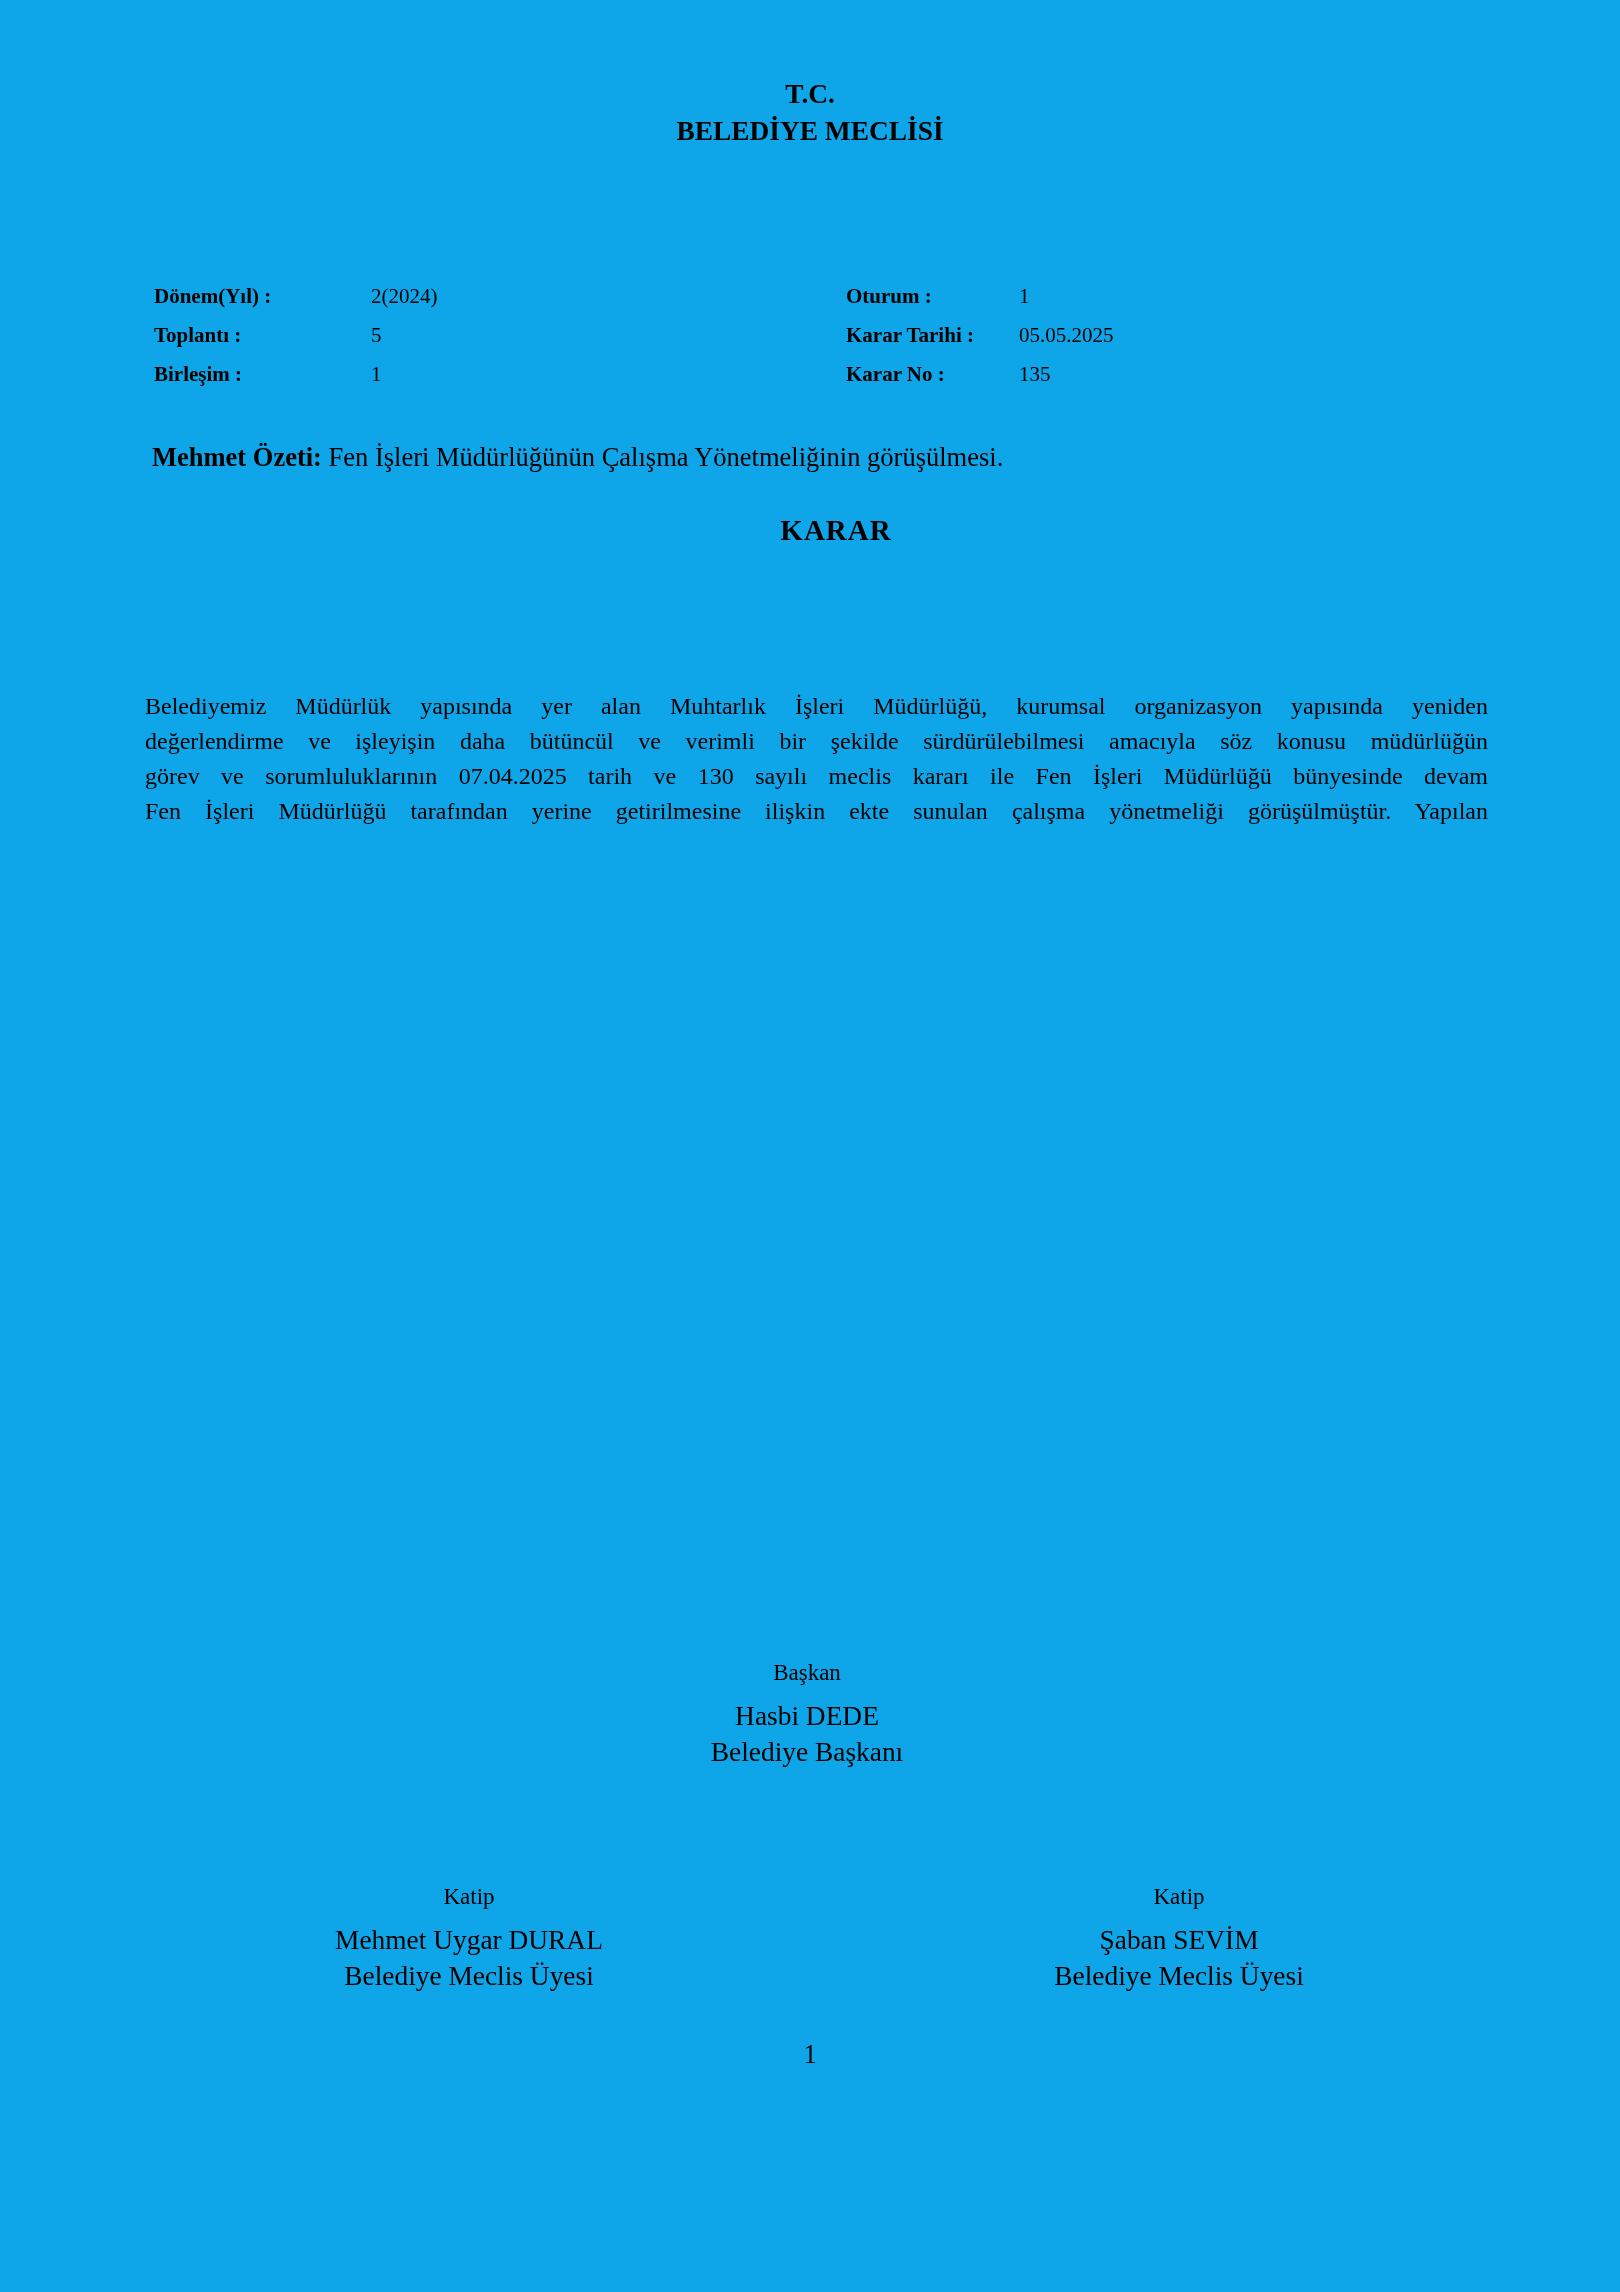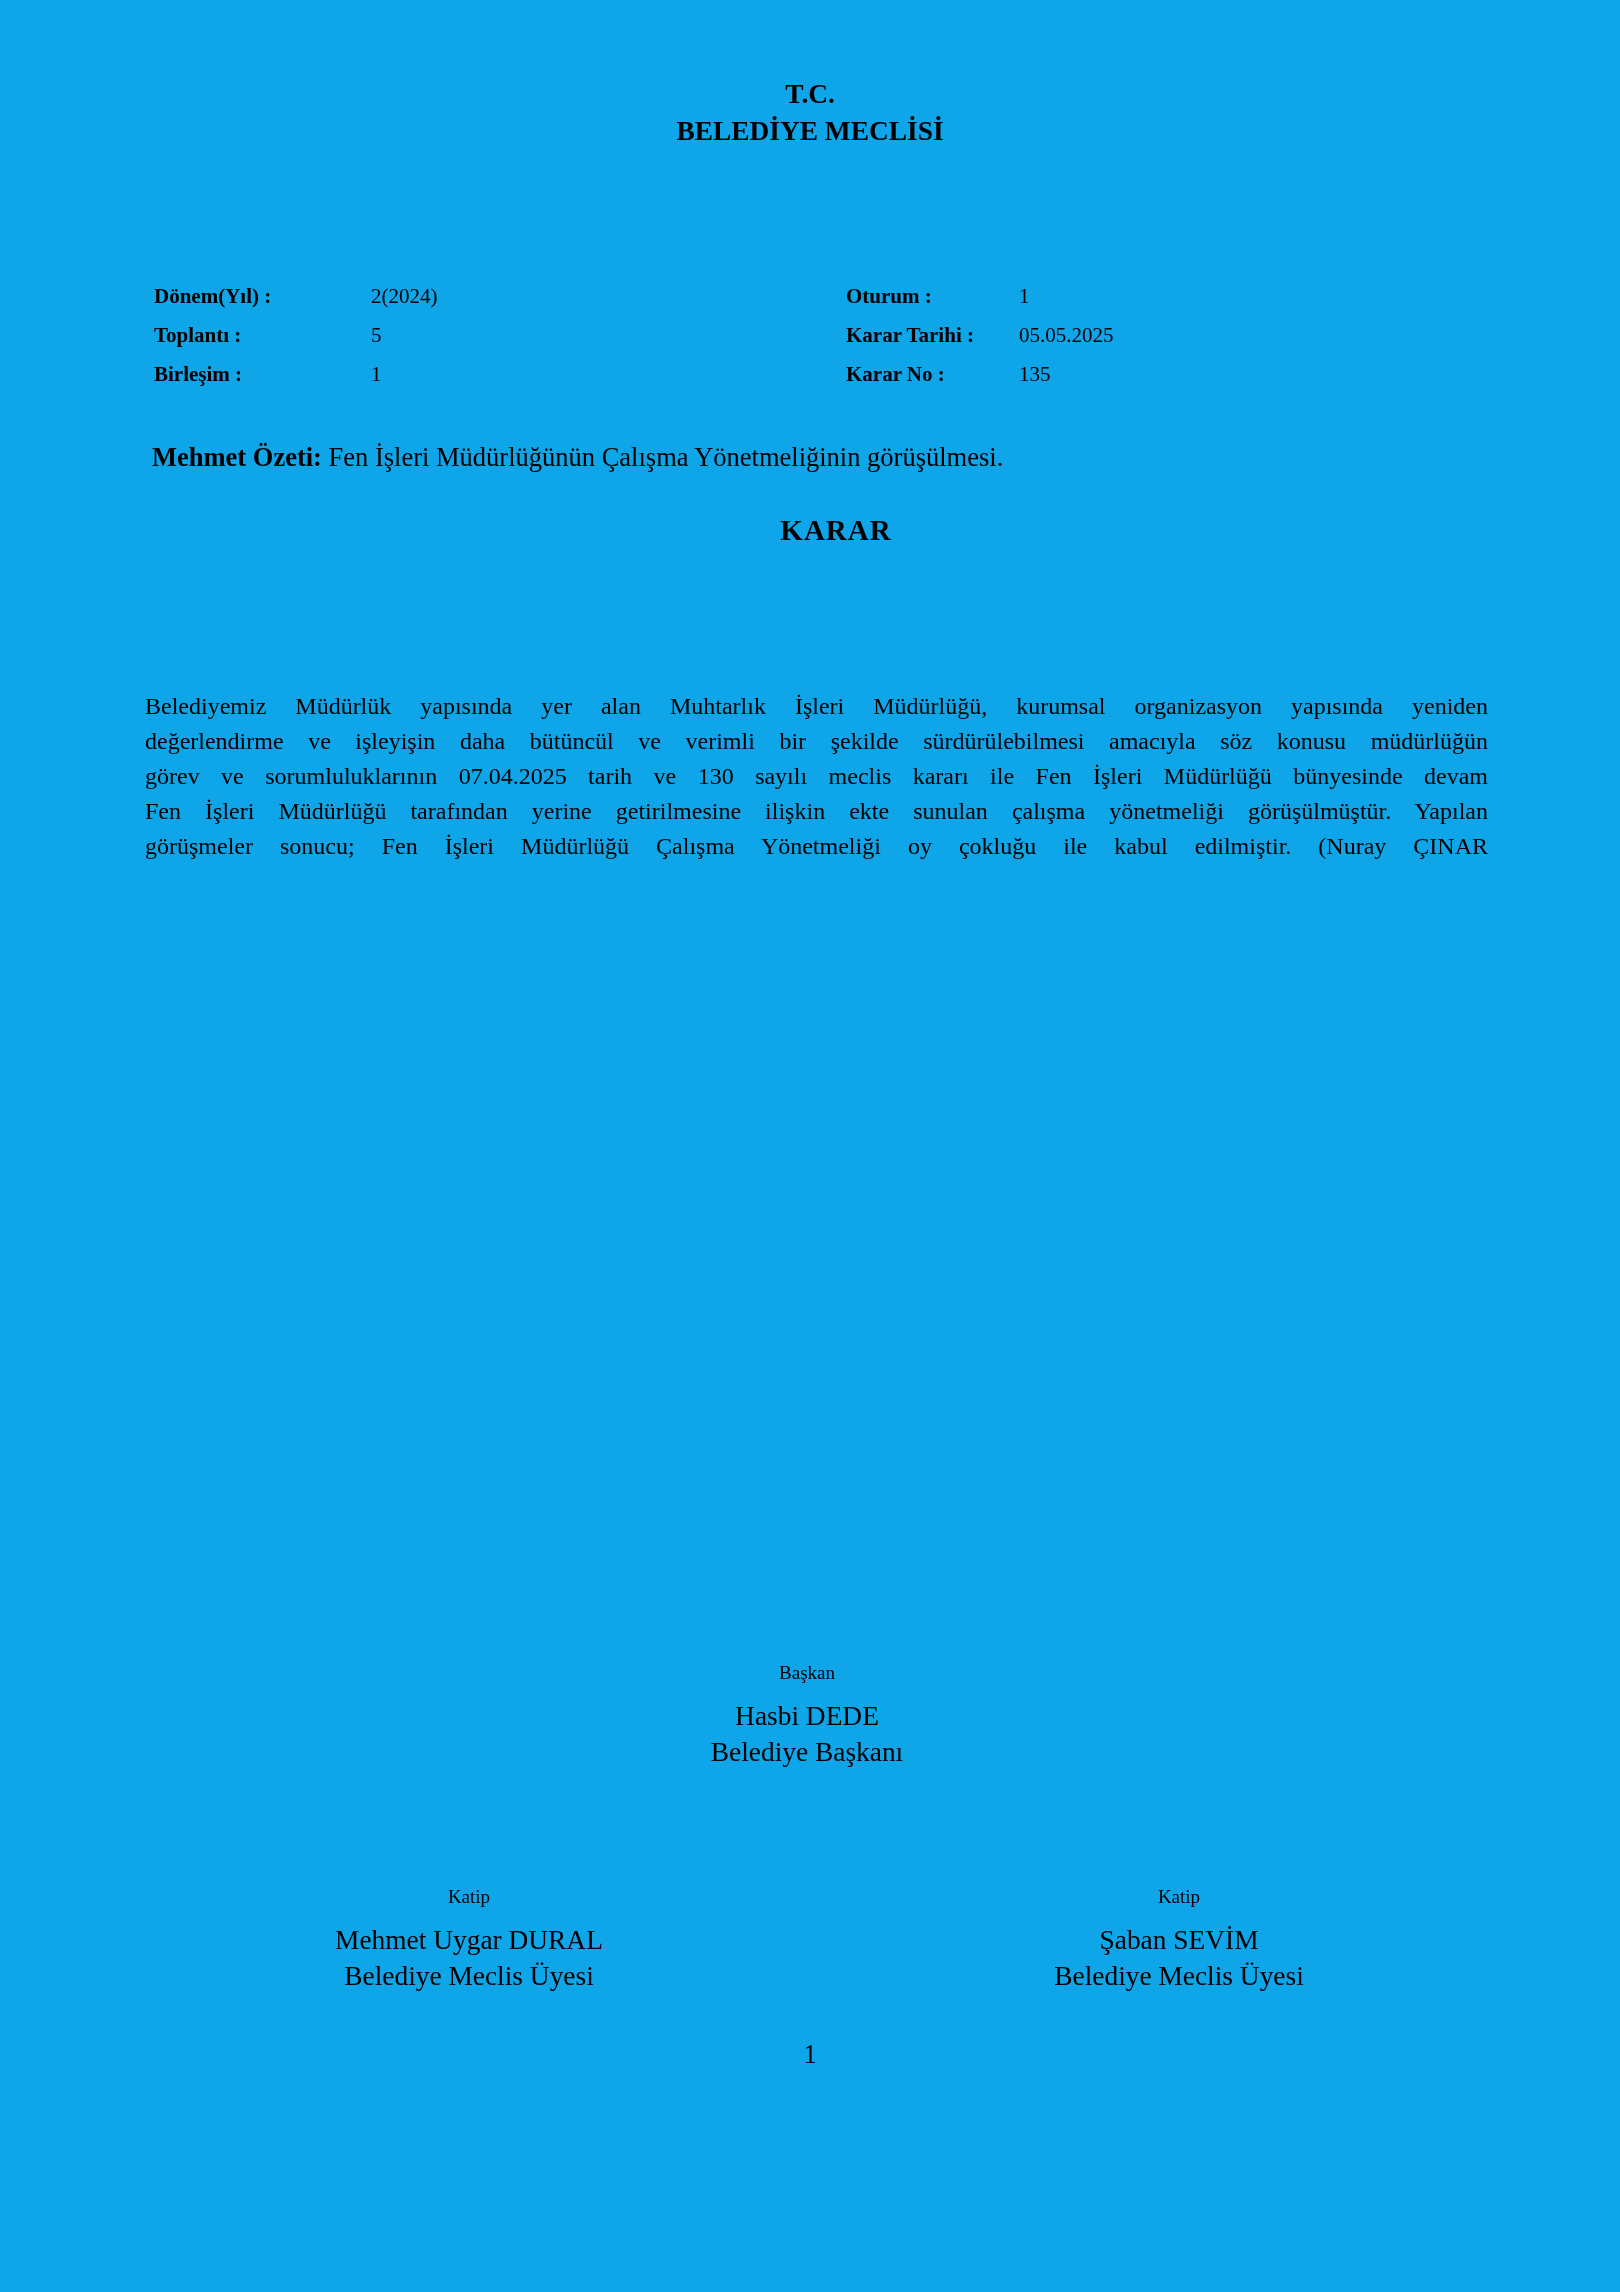--- a/index.html
+++ b/index.html
@@ -89,21 +89,21 @@
   
   .sig-block {
     position: absolute;
     width: 588px;
     text-align: center;
   }
   .sig-president  { top: 1659px; left: 513px; }
   .sig-clerk-left { top: 1883px; left: 175px; }
   .sig-clerk-right{ top: 1883px; left: 885px; }
   .sig-role {
-    font-size: 19px;
+    font-size: 23px;
     line-height: 27.4px;
     margin-bottom: 11.8px;
   }
   .sig-name, .sig-title {
     font-size: 27.4px;
     line-height: 36px;
   }
   
   .page-number {
     position: absolute;
@@ -154,21 +154,20 @@
     <span>Fen İşleri Müdürlüğünün Çalışma Yönetmeliğinin görüşülmesi.</span>
   </div>
 
   <h2 class="decision-heading">KARAR</h2>
 
   <div class="body-text">
     <div class="body-line">Belediyemiz Müdürlük yapısında yer alan Muhtarlık İşleri Müdürlüğü, kurumsal organizasyon yapısında yeniden</div>
     <div class="body-line">değerlendirme ve işleyişin daha bütüncül ve verimli bir şekilde sürdürülebilmesi amacıyla söz konusu müdürlüğün</div>
     <div class="body-line">görev ve sorumluluklarının 07.04.2025 tarih ve 130 sayılı meclis kararı ile Fen İşleri Müdürlüğü bünyesinde devam</div>
     <div class="body-line">Fen İşleri Müdürlüğü tarafından yerine getirilmesine ilişkin ekte sunulan çalışma yönetmeliği görüşülmüştür. Yapılan</div>
-    <div class="body-line">görüşmeler sonucu; Fen İşleri Müdürlüğü Çalışma Yönetmeliği oy çokluğu ile kabul edilmiştir. (Nuray ÇINAR</div>
   </div>
 
   <div class="sig-block sig-president">
     <div class="sig-role">Başkan</div>
     <div class="sig-name">Hasbi DEDE</div>
     <div class="sig-title">Belediye Başkanı</div>
   </div>
 
   <div class="sig-block sig-clerk-left">
     <div class="sig-role">Katip</div>

